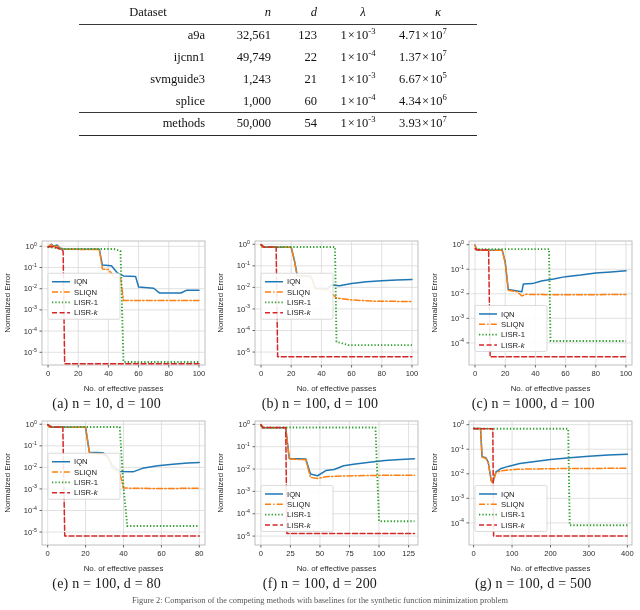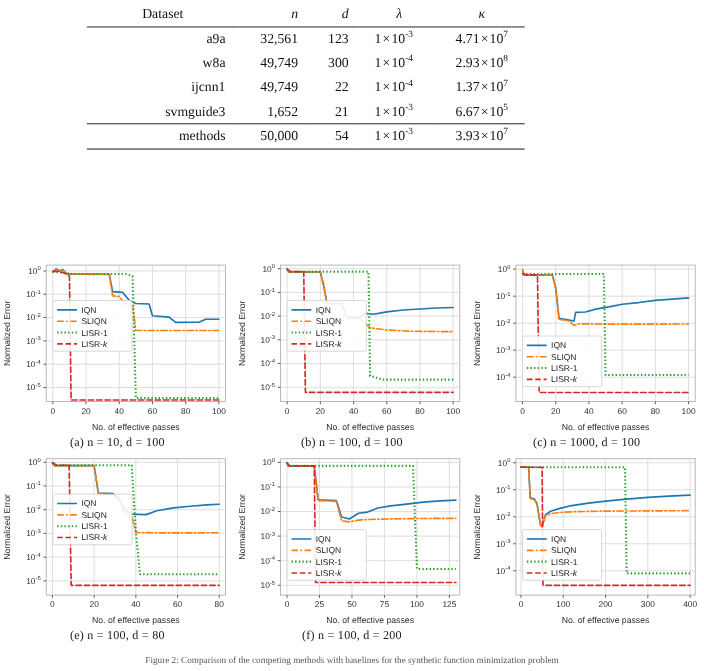--- a/index.html
+++ b/index.html
@@ -23,37 +23,37 @@
   table.dataset-table td{
     padding:3.4px 0;
     font-weight:normal;
     white-space:nowrap;
   }
   table.dataset-table th{font-size:12.5px;}
   .col-name{width:126px;text-align:right;padding-right:12px !important;}
   .col-n{width:54px;text-align:right;padding-right:10px !important;}
   .col-d{width:36px;text-align:right;padding-right:10px !important;}
   .col-l{width:62px;text-align:center;padding-right:10px !important;}
-  .col-k{width:78px;text-align:center;}
+  .col-k{width:78px;text-align:left;}
   .hdr-row th{padding-bottom:4px;}
   .rule-top td{border-bottom:1.1px solid #3a3a3a;padding:0 !important;height:0;}
   .rule-bottom td{border-bottom:1.4px solid #2b2b2b;padding:0 !important;height:0;}
   .mi{font-style:italic;font-family:"Liberation Serif", serif;}
   .num{font-family:"Liberation Serif", serif;}
   sup.exp{font-size:8.6px;vertical-align:super;line-height:0;}
   .times{font-family:"Liberation Serif", serif;padding:0 1px;}
 
   
   #figure-grid{
     position:absolute;left:0;top:232px;width:640px;
   }
   .plot-row{display:flex;width:640px;}
   .plot-cell{width:213.3px;position:relative;}
   .subcap{
-    text-align:center;font-size:11px;
+    text-align:center;font-size:14px;
     font-family:"Liberation Serif", serif;
     color:#1a1a1a;margin-top:1px;letter-spacing:.2px;
   }
   .chart-svg{display:block;margin:0 auto;}
   .fig-caption{
     position:absolute;left:0;top:596px;width:640px;
     text-align:center;font-size:8.4px;color:#555;
     font-family:"Liberation Serif", serif;
     white-space:nowrap;overflow:hidden;
   }
@@ -80,39 +80,39 @@
           <td colspan="5"></td>
         </tr>
       <tr>
         <td class="col-name">a9a</td>
         <td class="col-n num">32,561</td>
         <td class="col-d num">123</td>
         <td class="col-l num"><span>1</span><span class="times">×</span>10<sup class="exp">-3</sup></td>
         <td class="col-k num"><span>4.71</span><span class="times">×</span>10<sup class="exp">7</sup></td>
       </tr>
       <tr>
-        <td class="col-name">w8a</td>
-        <td class="col-n num">49,749</td>
-        <td class="col-d num">300</td>
-        <td class="col-l num"><span>1</span><span class="times">×</span>10<sup class="exp">-4</sup></td>
-        <td class="col-k num"><span>2.93</span><span class="times">×</span>10<sup class="exp">8</sup></td>
-      </tr>
-      <tr>
         <td class="col-name">ijcnn1</td>
         <td class="col-n num">49,749</td>
         <td class="col-d num">22</td>
         <td class="col-l num"><span>1</span><span class="times">×</span>10<sup class="exp">-4</sup></td>
         <td class="col-k num"><span>1.37</span><span class="times">×</span>10<sup class="exp">7</sup></td>
       </tr>
       <tr>
         <td class="col-name">svmguide3</td>
-        <td class="col-n num">1,652</td>
+        <td class="col-n num">1,243</td>
         <td class="col-d num">21</td>
         <td class="col-l num"><span>1</span><span class="times">×</span>10<sup class="exp">-3</sup></td>
         <td class="col-k num"><span>6.67</span><span class="times">×</span>10<sup class="exp">5</sup></td>
+      </tr>
+      <tr>
+        <td class="col-name">splice</td>
+        <td class="col-n num">1,000</td>
+        <td class="col-d num">60</td>
+        <td class="col-l num"><span>1</span><span class="times">×</span>10<sup class="exp">-4</sup></td>
+        <td class="col-k num"><span>4.34</span><span class="times">×</span>10<sup class="exp">6</sup></td>
       </tr>
       <tr class="rule-top">
           <td colspan="5"></td>
         </tr>
       <tr>
         <td class="col-name">methods</td>
         <td class="col-n num">50,000</td>
         <td class="col-d num">54</td>
         <td class="col-l num"><span>1</span><span class="times">×</span>10<sup class="exp">-3</sup></td>
         <td class="col-k num"><span>3.93</span><span class="times">×</span>10<sup class="exp">7</sup></td>
@@ -515,17 +515,18 @@
               <text x="74" y="84.68" class="leglab">IQN</text>
               <line x1="52" y1="92.28" x2="70" y2="92.28" stroke="#ff7f0e" stroke-width="1.5" stroke-dasharray="6,2.2,1.4,2.2"></line>
               <text x="74" y="94.98" class="leglab">SLIQN</text>
               <line x1="52" y1="102.58000000000001" x2="70" y2="102.58000000000001" stroke="#2ca02c" stroke-width="1.9" stroke-dasharray="1.3,2.0"></line>
               <text x="74" y="105.28000000000002" class="leglab">LISR-1</text>
               <line x1="52" y1="112.88000000000001" x2="70" y2="112.88000000000001" stroke="#d62728" stroke-width="1.5" stroke-dasharray="5,2.6"></line>
               <text x="74" y="115.58000000000001" class="leglab"><tspan>LISR-</tspan><tspan font-style="italic">k</tspan></text>
             </g>
           </svg>
         </div>
+      <div class="subcap">(g) n = 100, d = 500</div>
     </div>
   </div>
 </div>
 
 <div class="fig-caption">Figure 2: Comparison of the competing methods with baselines for the synthetic function minimization problem</div>
 
 </body></html>

